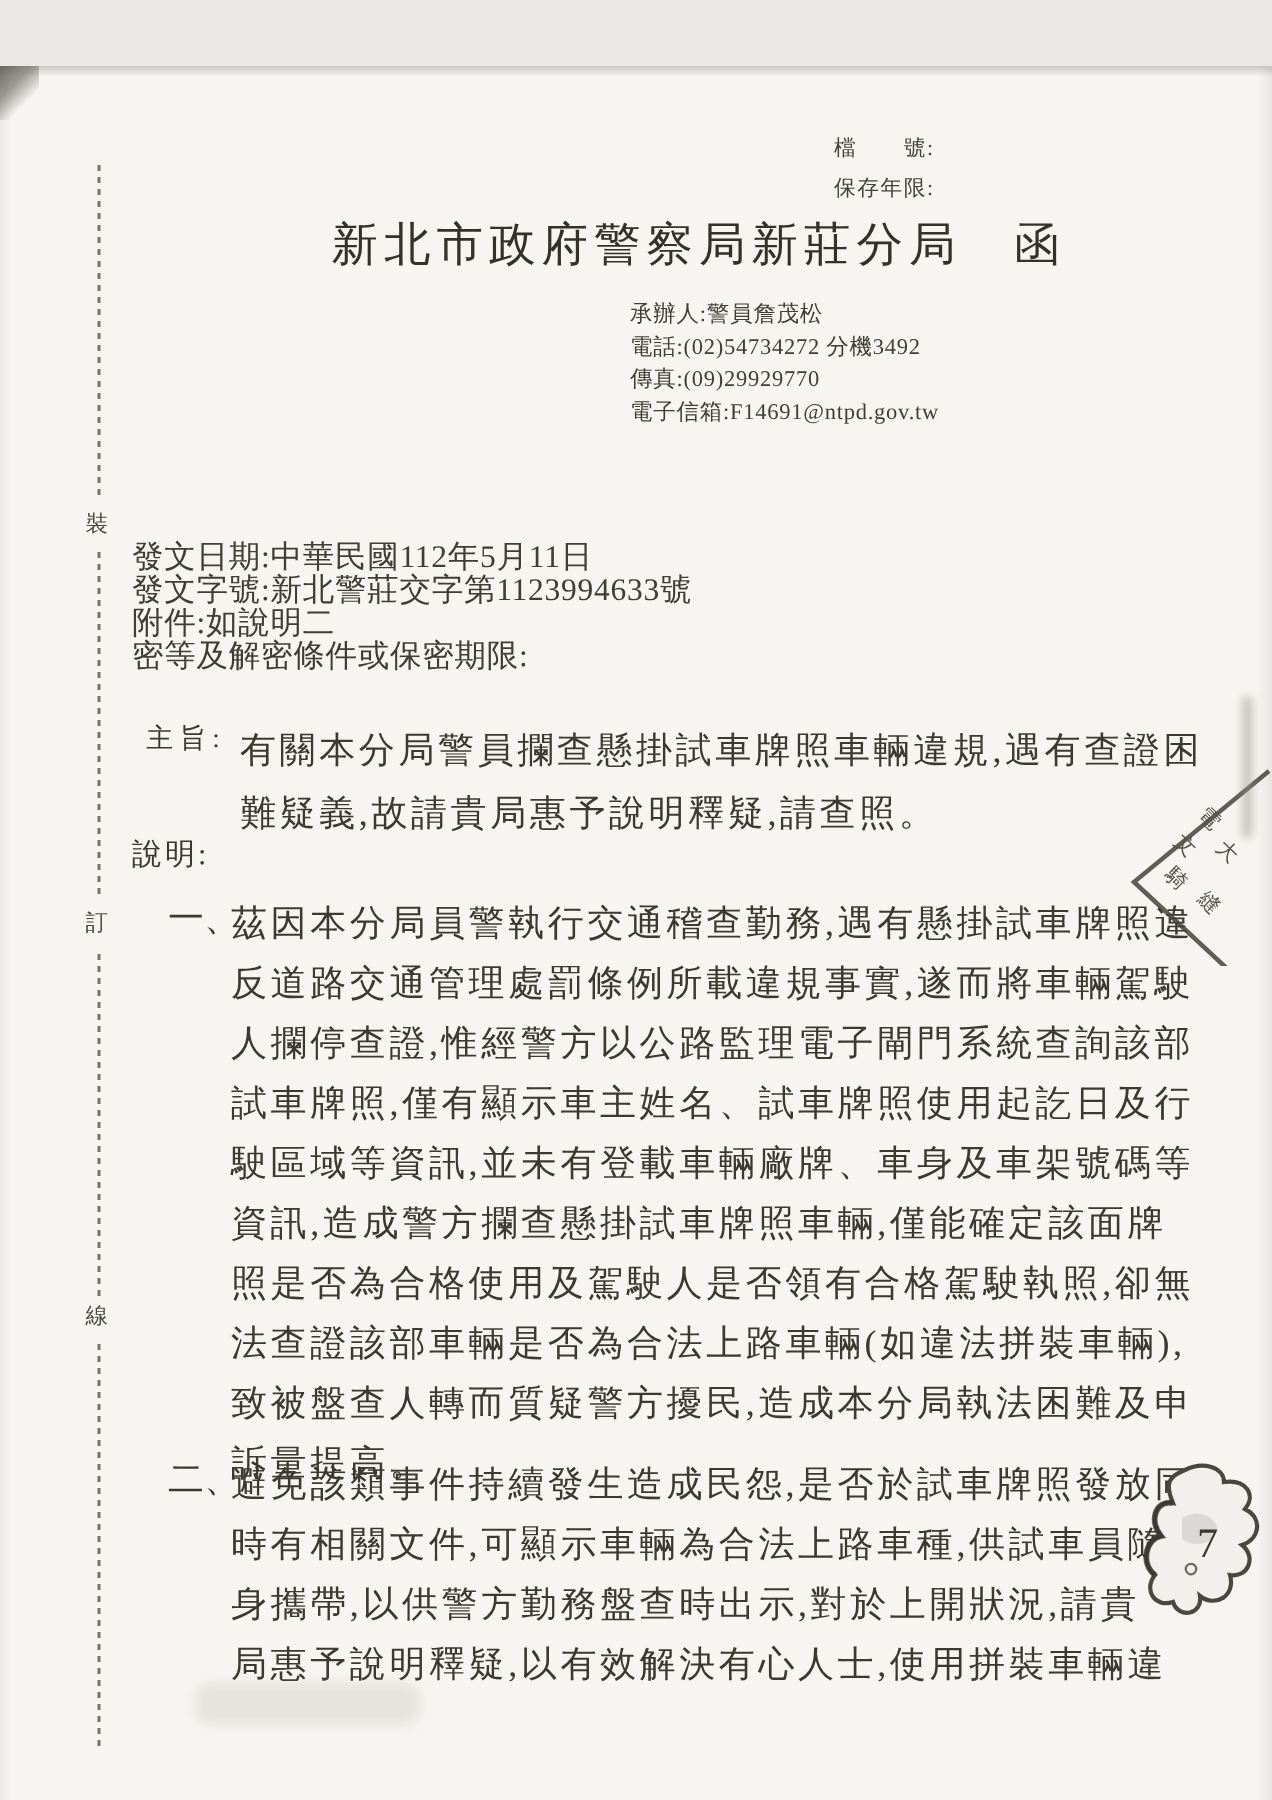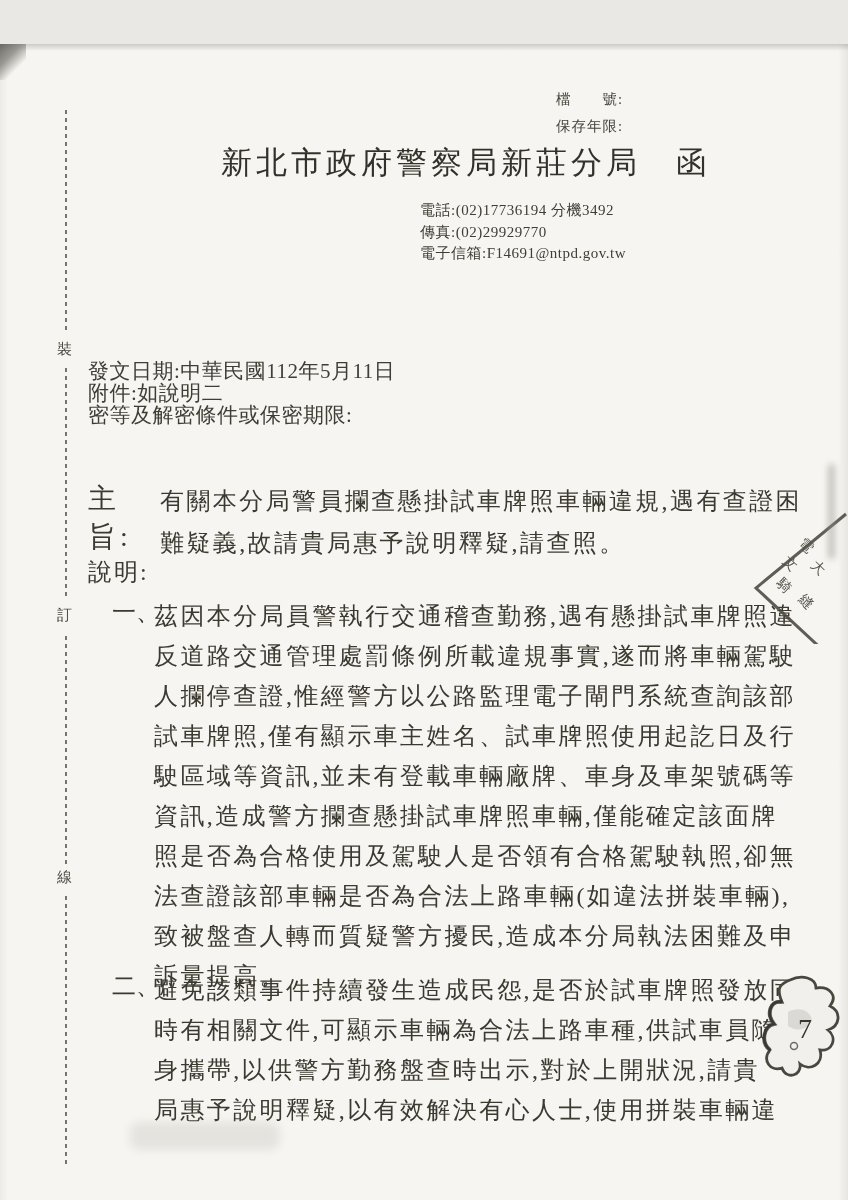--- a/index.html
+++ b/index.html
@@ -15,23 +15,23 @@
     color:#3c3931;
     margin-top:44px;
   }
   .abs{position:absolute;}
   .file-block{left:556px;top:42px;font-size:14.5px;line-height:27px;letter-spacing:1px;color:#45423a;}
   .doc-title{left:0;top:98px;width:848px;text-align:center;font-size:31px;letter-spacing:4px;color:#34312a;font-weight:500;padding-left:42px;}
   .contact{left:420px;top:156px;font-size:15px;line-height:21.5px;letter-spacing:.5px;color:#403d35;}
   .recipient{left:88px;top:276px;font-size:23px;letter-spacing:3px;color:#37342c;}
   .docinfo{left:88px;top:316px;font-size:21px;line-height:22px;letter-spacing:.5px;color:#403d35;}
   .subject{left:88px;top:436px;display:flex;}
-  .subject .lbl{font-size:28px;width:72px;letter-spacing:4px;flex:0 0 auto;}
+  .subject .lbl{font-size:18px;width:72px;letter-spacing:4px;flex:0 0 auto;text-align:center;}
   .lines{font-size:24px;line-height:42px;letter-spacing:2.4px;white-space:pre-line;width:700px;}
-  .expl-label{left:88px;top:512px;font-size:24px;letter-spacing:2px;}
+  .expl-label{left:88px;top:512px;font-size:20px;letter-spacing:2px;}
   .item{left:112px;display:flex;}
   .item .marker{font-size:24px;width:42px;letter-spacing:0;flex:0 0 auto;}
   .item .lines{line-height:40px;width:700px;}
   .item1{top:552px;}
   .item2{top:926px;}
   .footer{left:0;top:1160px;width:848px;text-align:right;font-size:14px;letter-spacing:2px;color:#4a473f;}
   
   .dash{left:65px;width:2px;background-image:repeating-linear-gradient(180deg,#76746b 0 4px,rgba(0,0,0,0) 4px 8px);}
   .d1{top:66px;height:224px;}
   .d2{top:324px;height:232px;}
@@ -52,28 +52,30 @@
 <div class="page">
 
   <div class="abs file-block">
     <div>檔　　號:</div>
     <div>保存年限:</div>
   </div>
 
   <div class="abs doc-title">新北市政府警察局新莊分局　函</div>
 
   <div class="abs contact">
-    <div>電話:(02)17736194 分機3492</div>
-    <div>傳真:(02)29929770</div>
+    <div>承辦人:警員詹茂松</div>
+    <div>電話:(02)54734272 分機3492</div>
+    <div>傳真:(09)29929770</div>
     <div>電子信箱:F14691@ntpd.gov.tw</div>
   </div>
 
 
   <div class="abs docinfo">
     <div>發文日期:中華民國112年5月11日</div>
+    <div>發文字號:新北警莊交字第1123994633號</div>
     <div>附件:如說明二</div>
     <div>密等及解密條件或保密期限:</div>
   </div>
 
   <div class="abs subject">
     <span class="lbl">主旨:</span>
     <div class="lines">有關本分局警員攔查懸掛試車牌照車輛違規,遇有查證困
 難疑義,故請貴局惠予說明釋疑,請查照。</div>
   </div>
 

